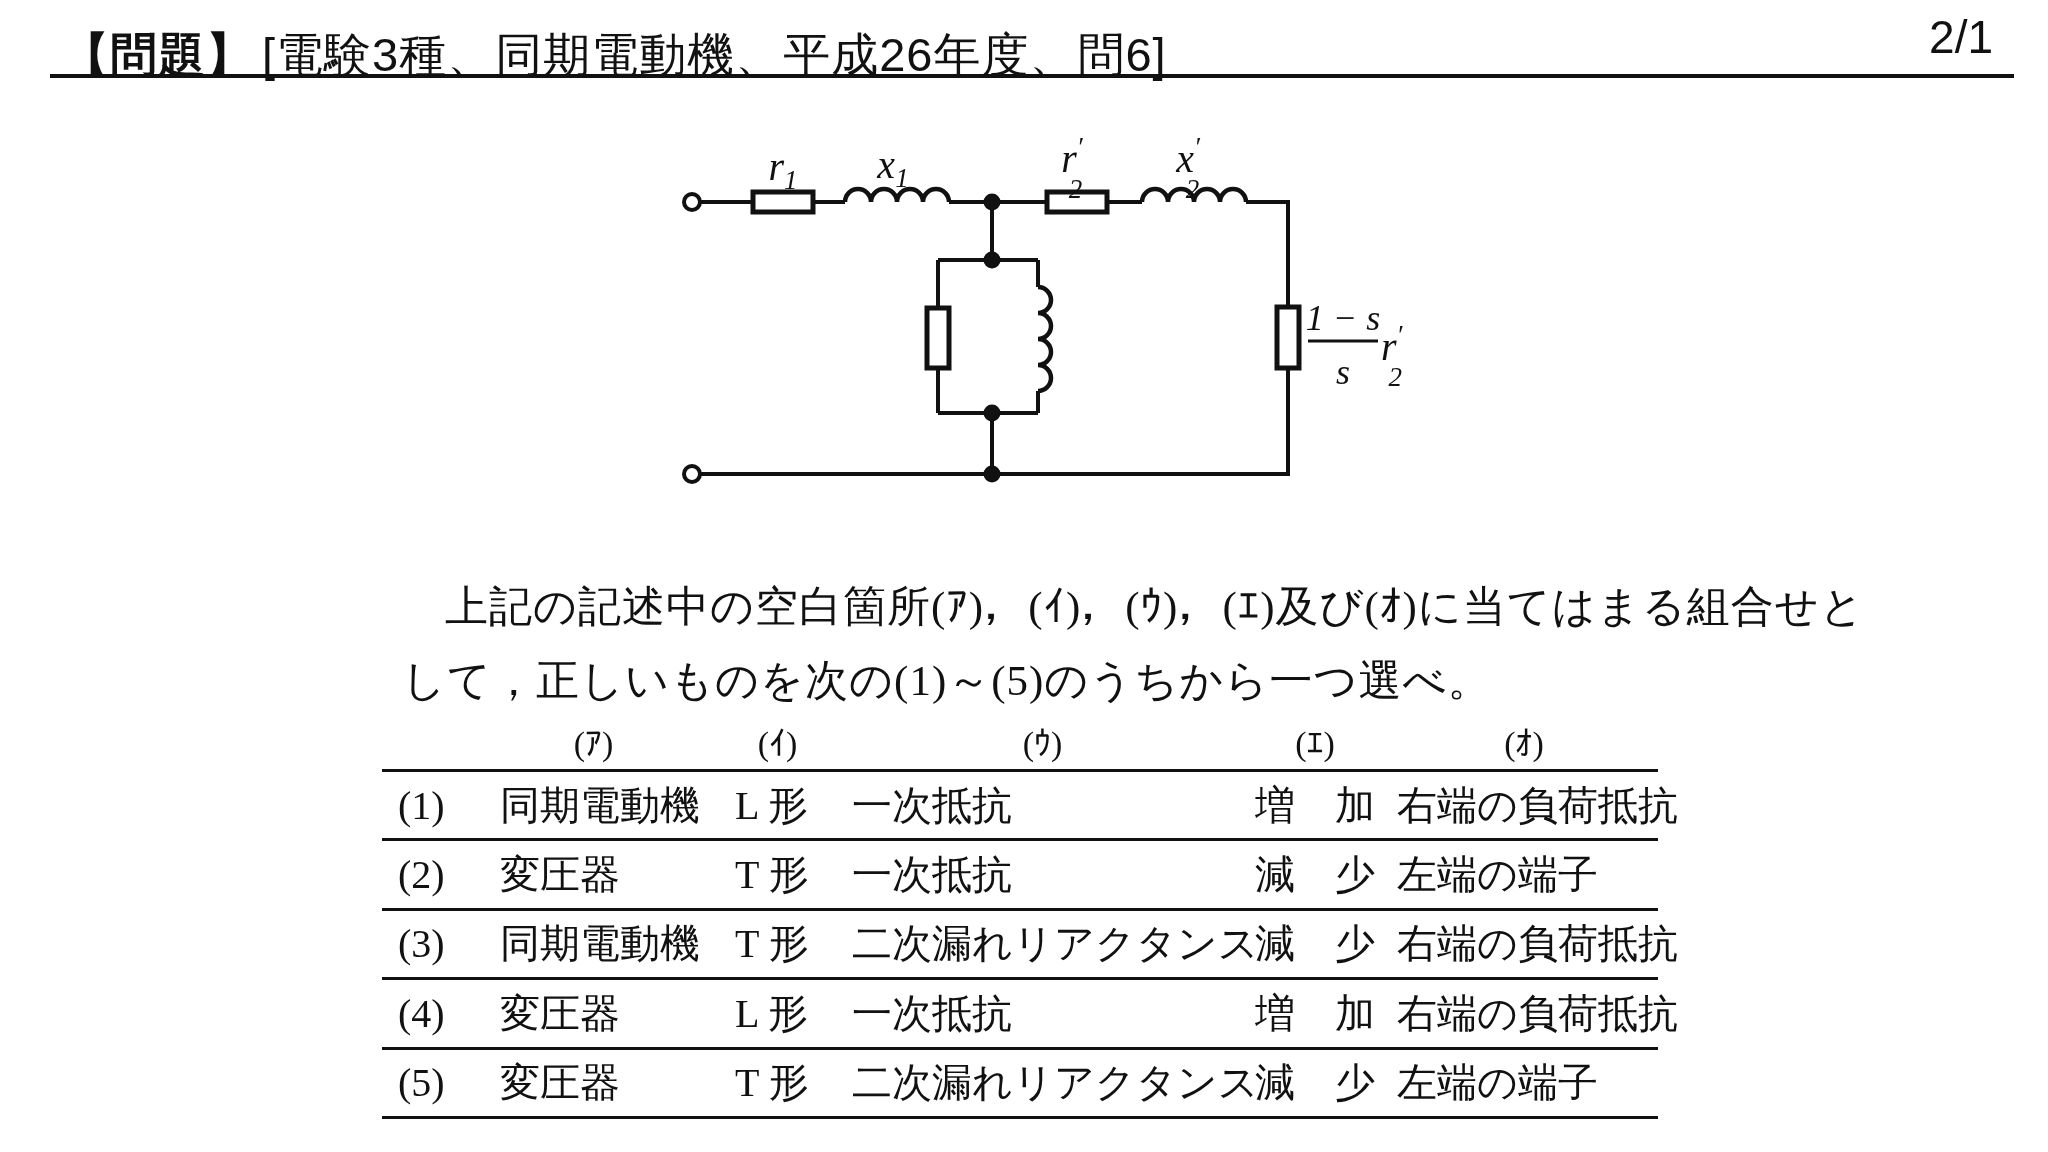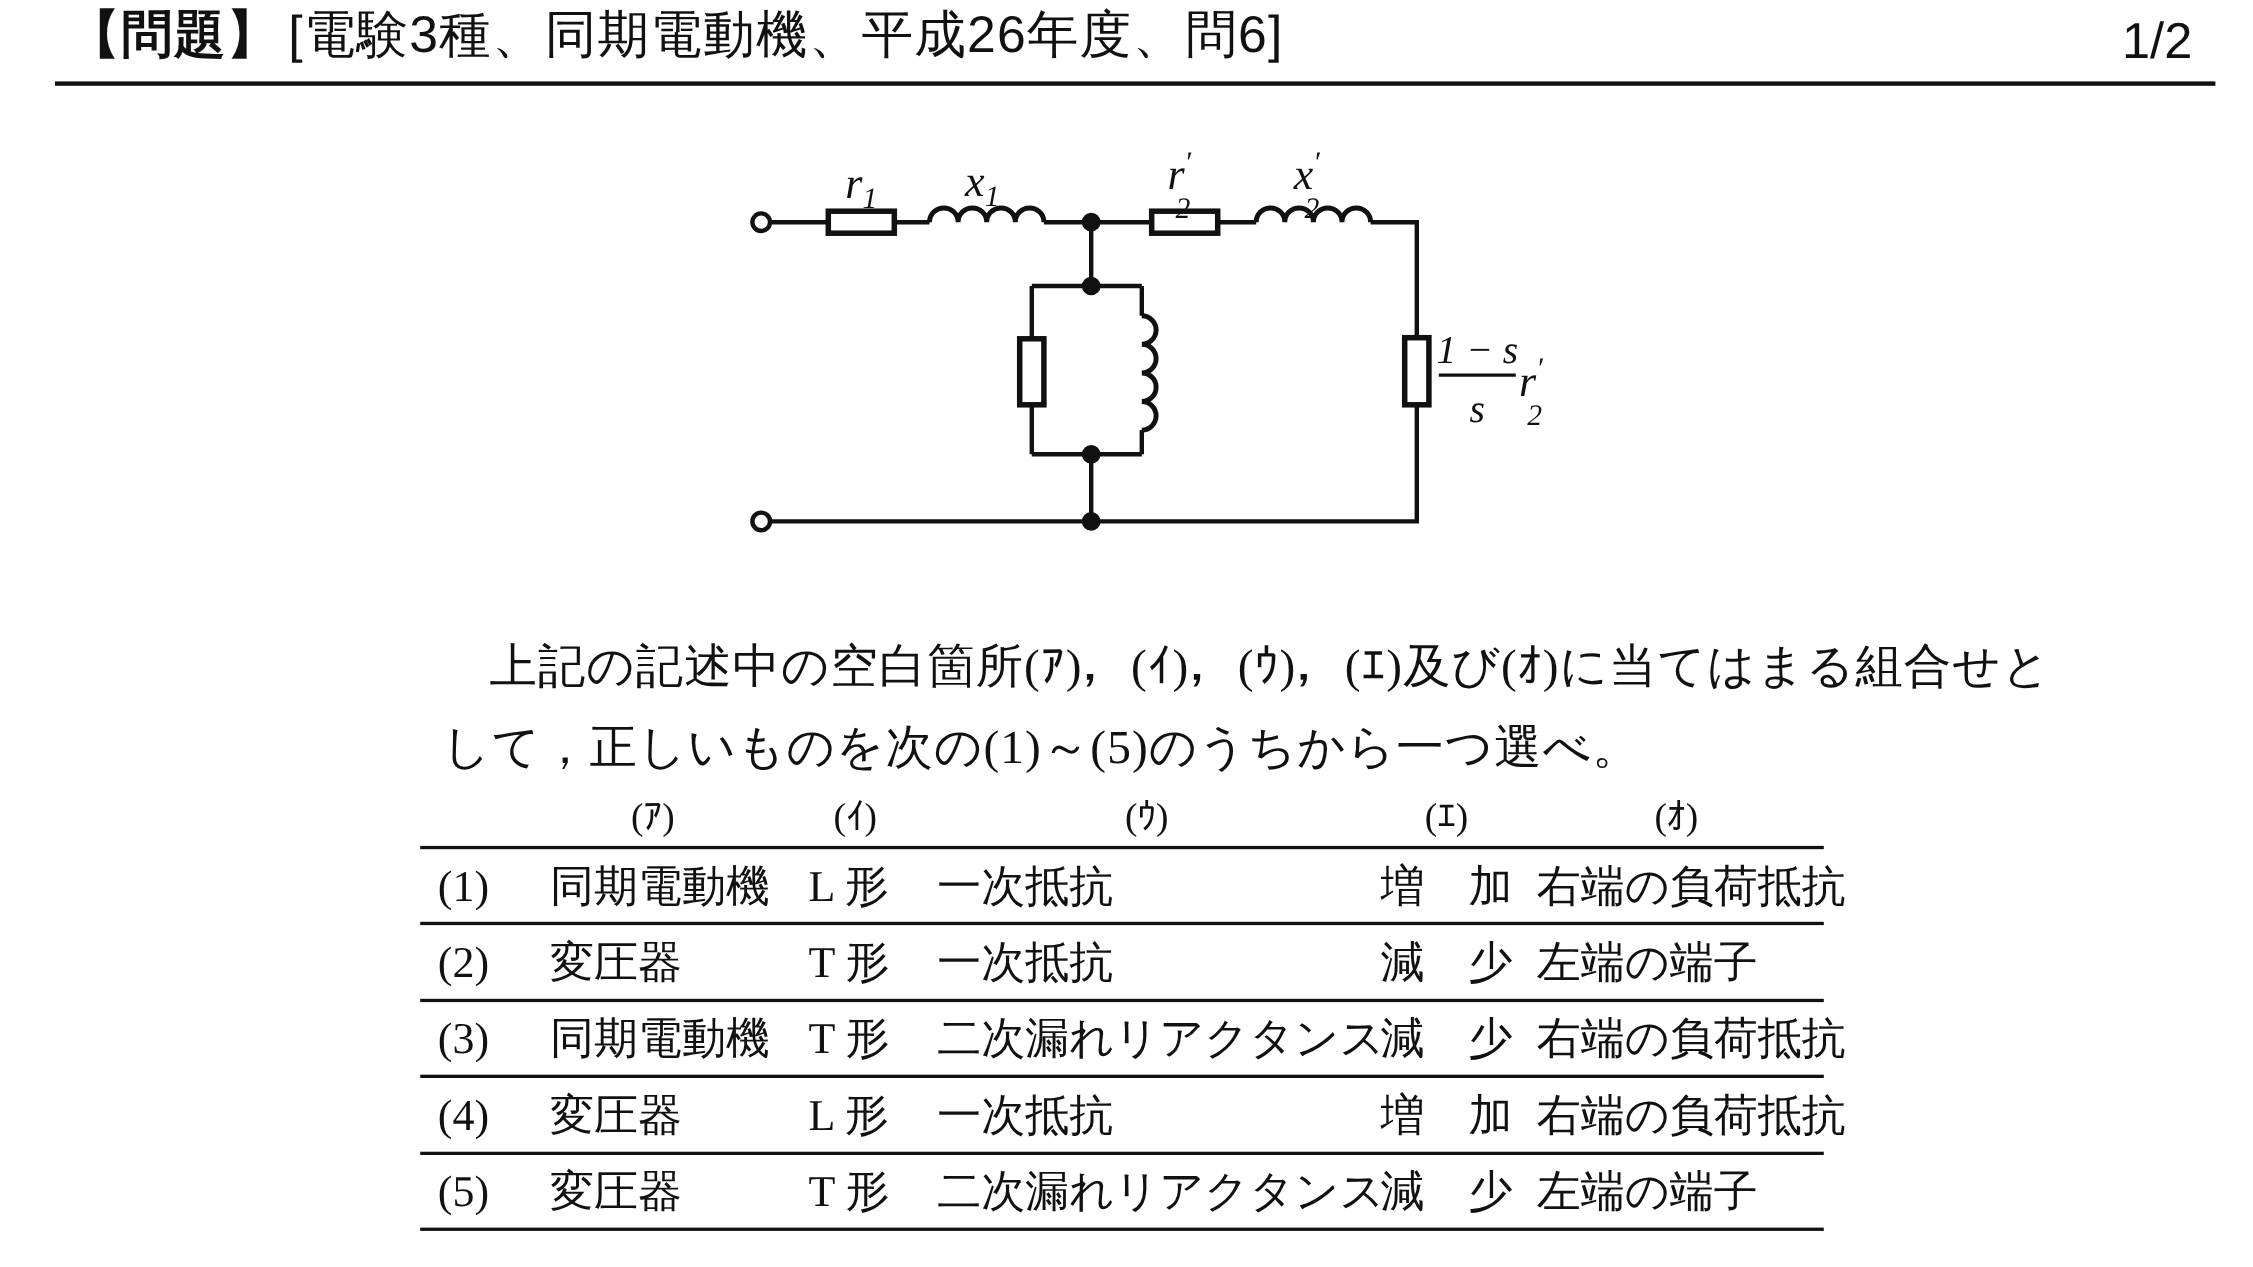--- a/index.html
+++ b/index.html
@@ -2,21 +2,21 @@
 <html><head>
 <meta charset="utf-8">
 <style>
   html,body{margin:0;padding:0;background:#fff;}
   .page{
     position:relative;width:2048px;height:1152px;background:#fff;overflow:hidden;
     font-family:"Liberation Serif","DejaVu Serif",serif;color:#111;
   }
   
   .hdr-title{
-    position:absolute;left:62px;top:0;height:62px;display:flex;align-items:flex-start;gap:8px;
+    position:absolute;left:62px;top:24px;height:62px;display:flex;align-items:flex-start;gap:8px;
     font-family:"Liberation Sans","DejaVu Sans",sans-serif;font-size:47px;letter-spacing:1px;white-space:nowrap;
   }
   .hdr-title .prefix{font-weight:600;}
   .pagenum{
     position:absolute;right:55px;top:10px;font-family:"Liberation Sans","DejaVu Sans",sans-serif;
     font-size:46px;
   }
   .rule{position:absolute;left:50px;top:74px;width:1964px;height:4px;background:#111;}
   
   .circuit{position:absolute;left:0;top:0;width:2048px;height:1152px;pointer-events:none;}
@@ -49,21 +49,21 @@
 </style>
 </head>
 <body>
 
 <div class="page">
 
   <div class="hdr-title">
     <span class="prefix">【問題】</span>
     <span class="src">[電験3種、同期電動機、平成26年度、問6]</span>
   </div>
-  <div class="pagenum">1/2</div>
+  <div class="pagenum">2/1</div>
   <div class="rule"></div>
 
   <svg class="circuit" viewBox="0 0 2048 1152">
 
     <circle class="term" cx="692" cy="202" r="8"></circle>
     <circle class="term" cx="692" cy="474" r="8"></circle>
 
     <path class="wire" d="M700,202 H753 M813,202 H845 M949,202 H1047 M1107,202 H1142 M1246,202 H1288 V307 M1288,368 V474 H700"></path>
 
     <rect class="comp" x="753" y="192" width="60" height="20"></rect>

